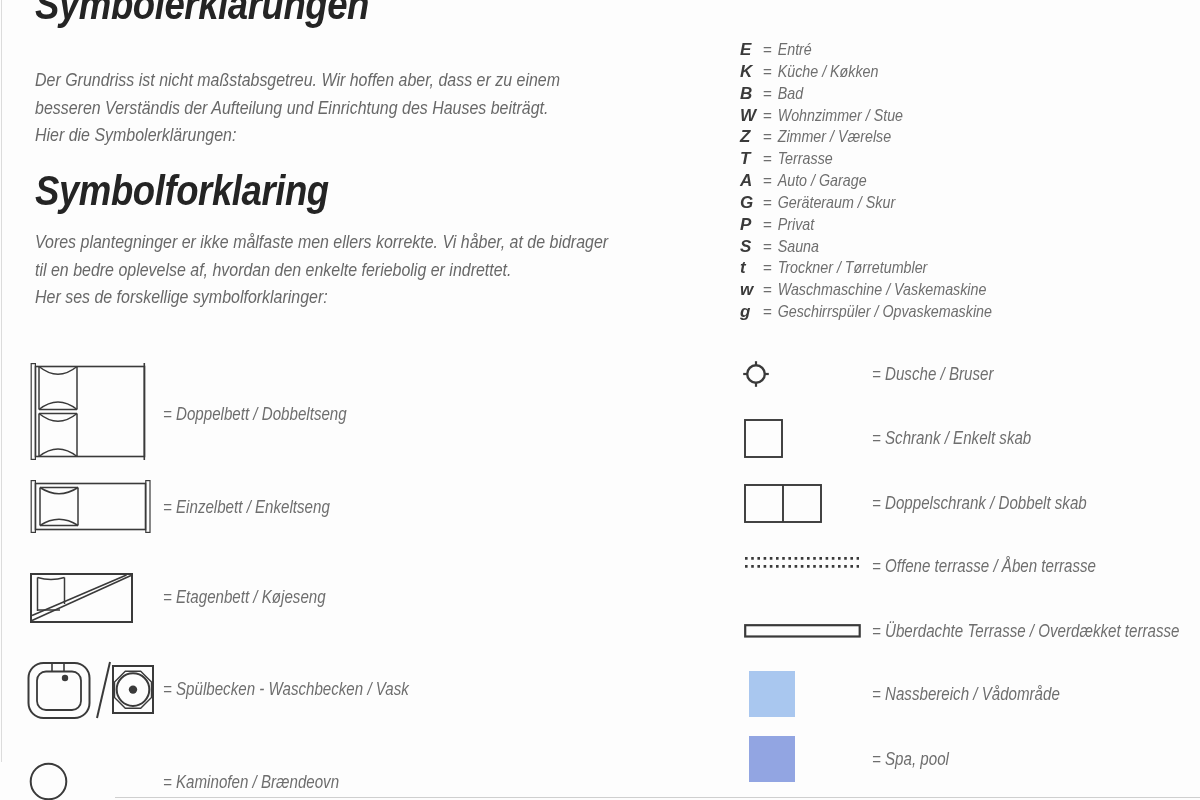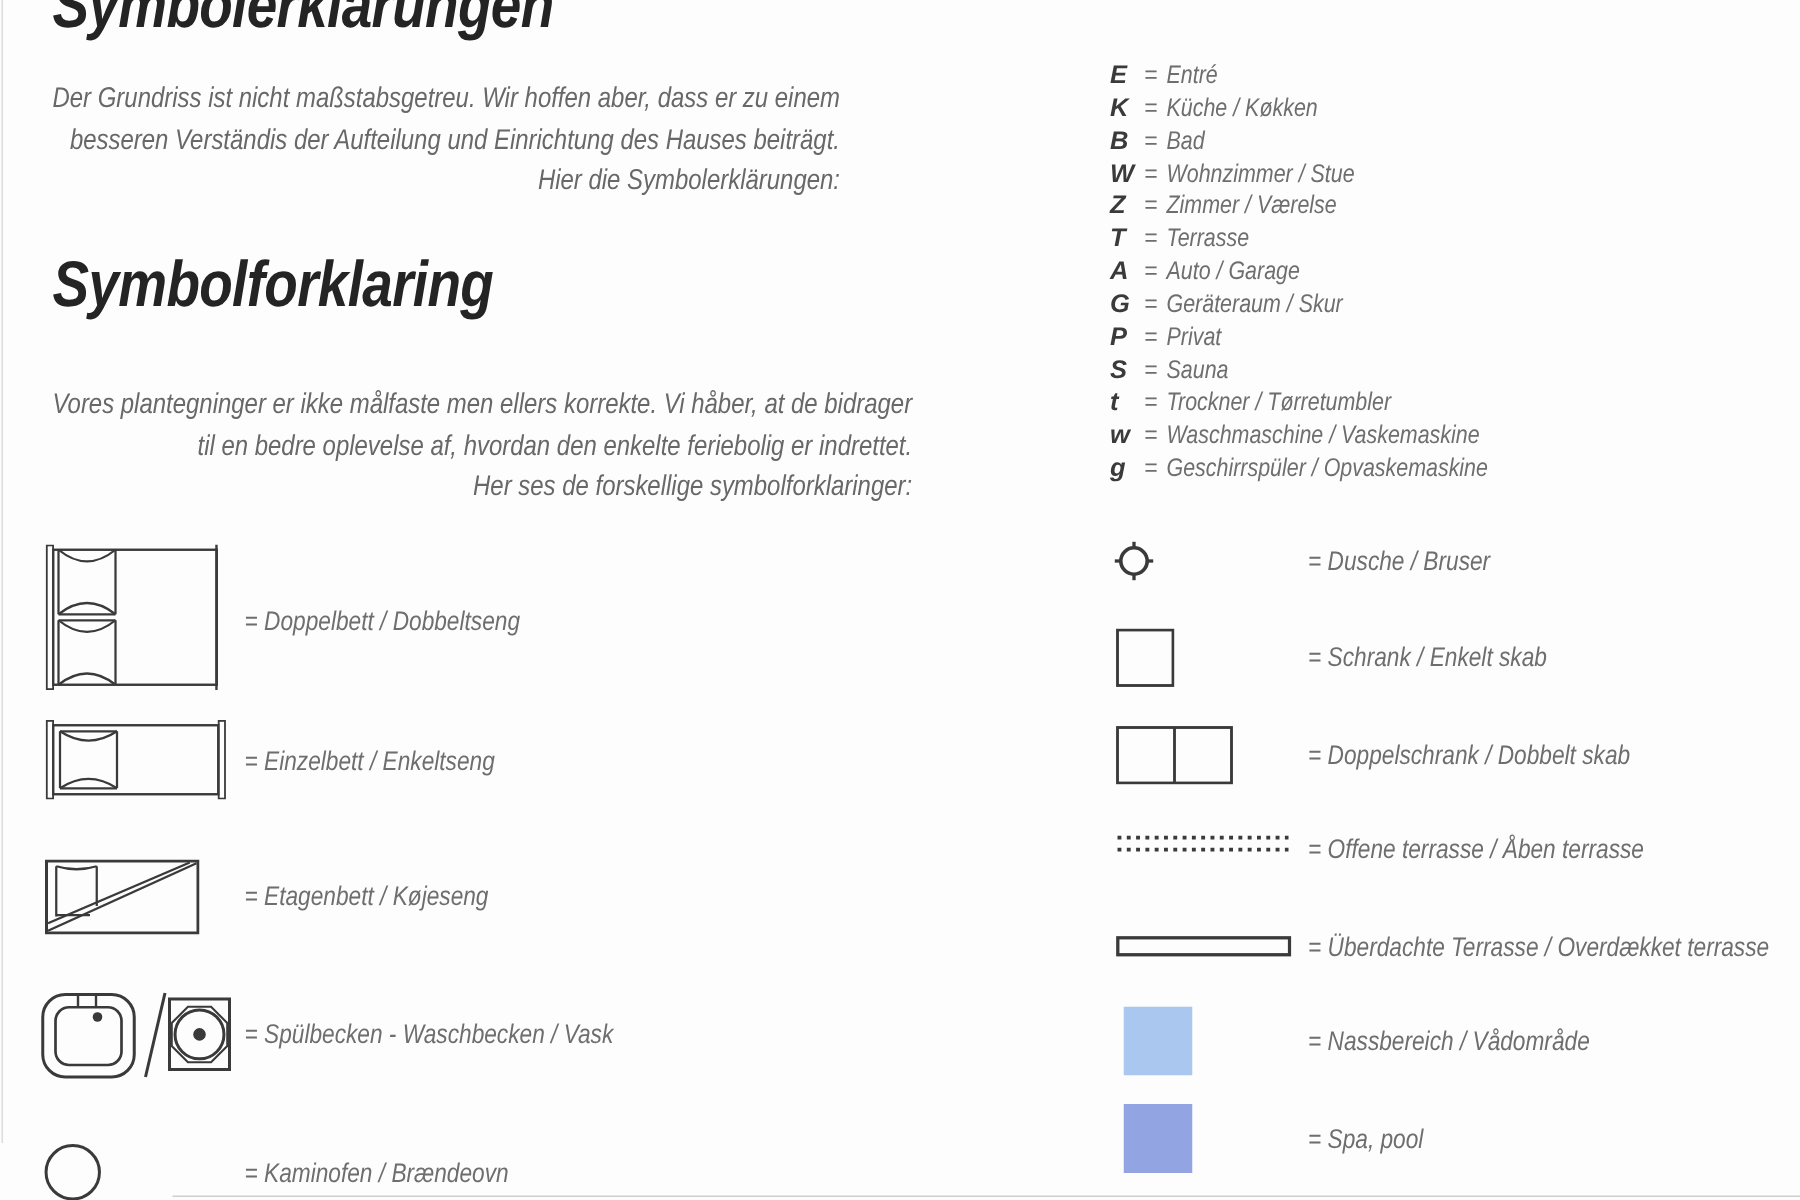--- a/index.html
+++ b/index.html
@@ -32,29 +32,29 @@
 </head>
 <body>
 
 <div class="page">
 
   <div class="edge-left"></div>
   <div class="edge-bottom"></div>
 
   <div class="abs title" style="left:35px;top:-18px;">Symbolerklärungen</div>
 
-  <div class="abs" style="left:35px;top:52px;text-align:right;">
+  <div class="abs" style="left:35px;top:66px;">
     <div class="para">Der Grundriss ist nicht maßstabsgetreu. Wir hoffen aber, dass er zu einem</div>
     <div class="para">besseren Verständis der Aufteilung und Einrichtung des Hauses beiträgt.</div>
     <div class="para">Hier die Symbolerklärungen:</div>
   </div>
 
   <div class="abs title" style="left:35px;top:168px;">Symbolforklaring</div>
 
-  <div class="abs" style="left:35px;top:256px;text-align:right;">
+  <div class="abs" style="left:35px;top:228px;">
     <div class="para">Vores plantegninger er ikke målfaste men ellers korrekte. Vi håber, at de bidrager</div>
     <div class="para">til en bedre oplevelse af, hvordan den enkelte feriebolig er indrettet.</div>
     <div class="para">Her ses de forskellige symbolforklaringer:</div>
   </div>
 
   <div class="codes">
     <div class="code-row">
         <span class="code">E</span>
         <span class="eq">=</span>
         <span class="desc">Entré</span>

